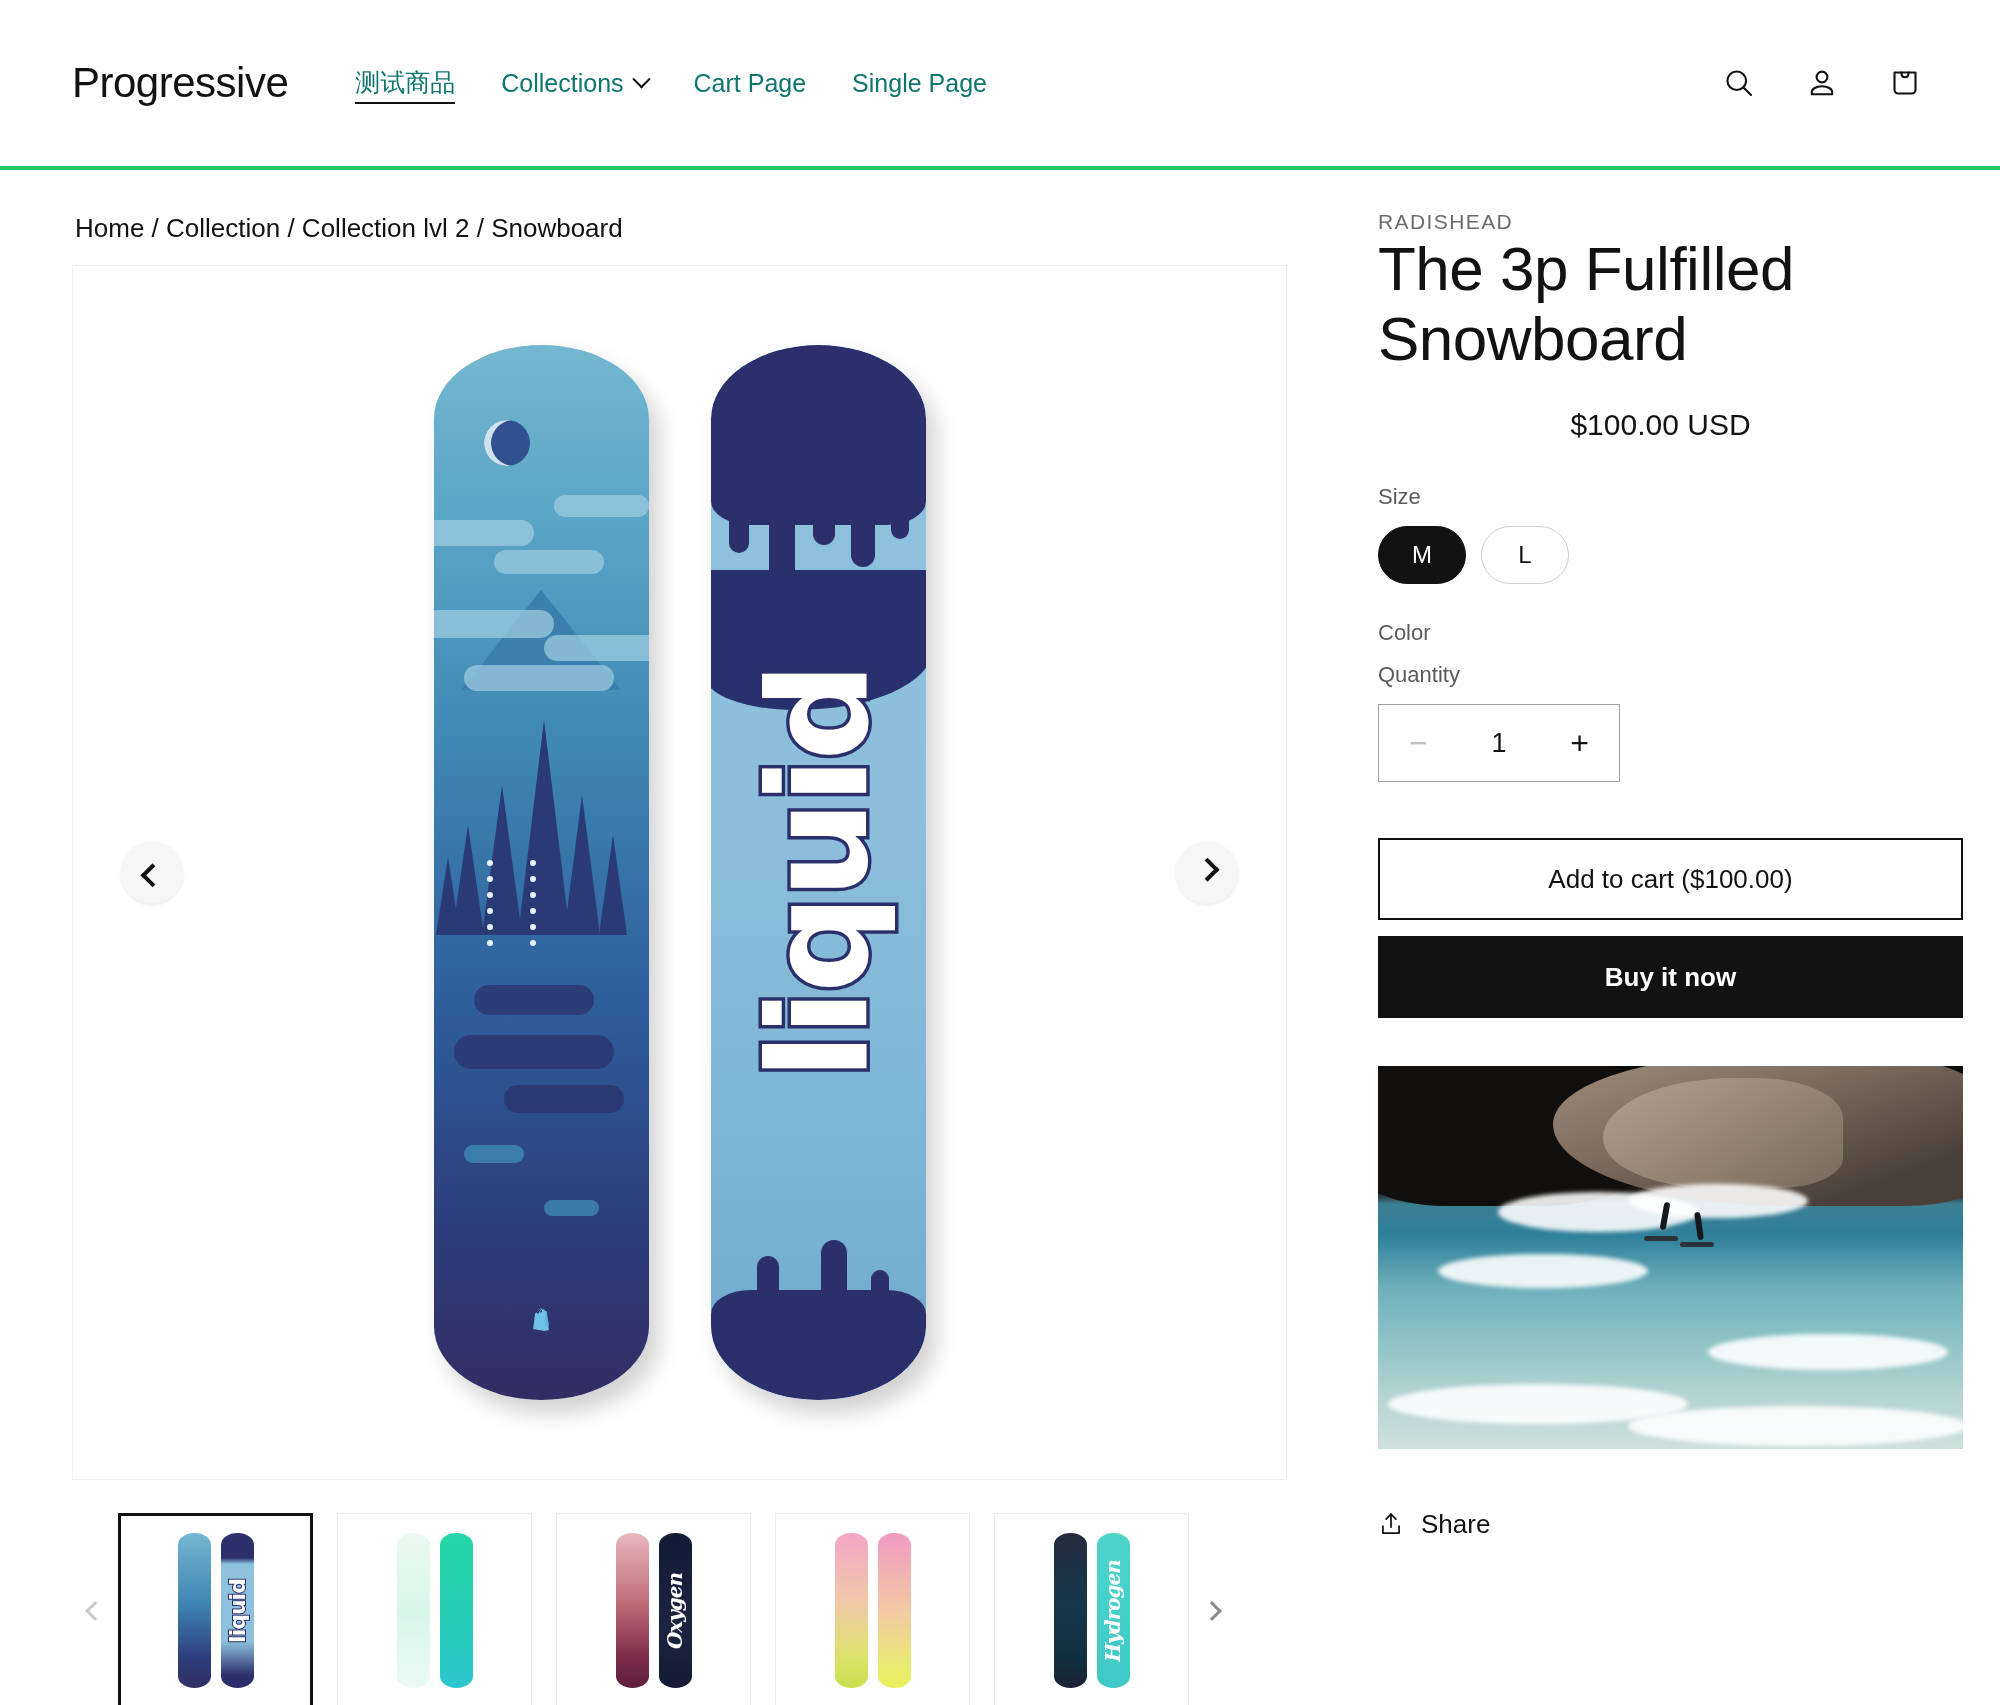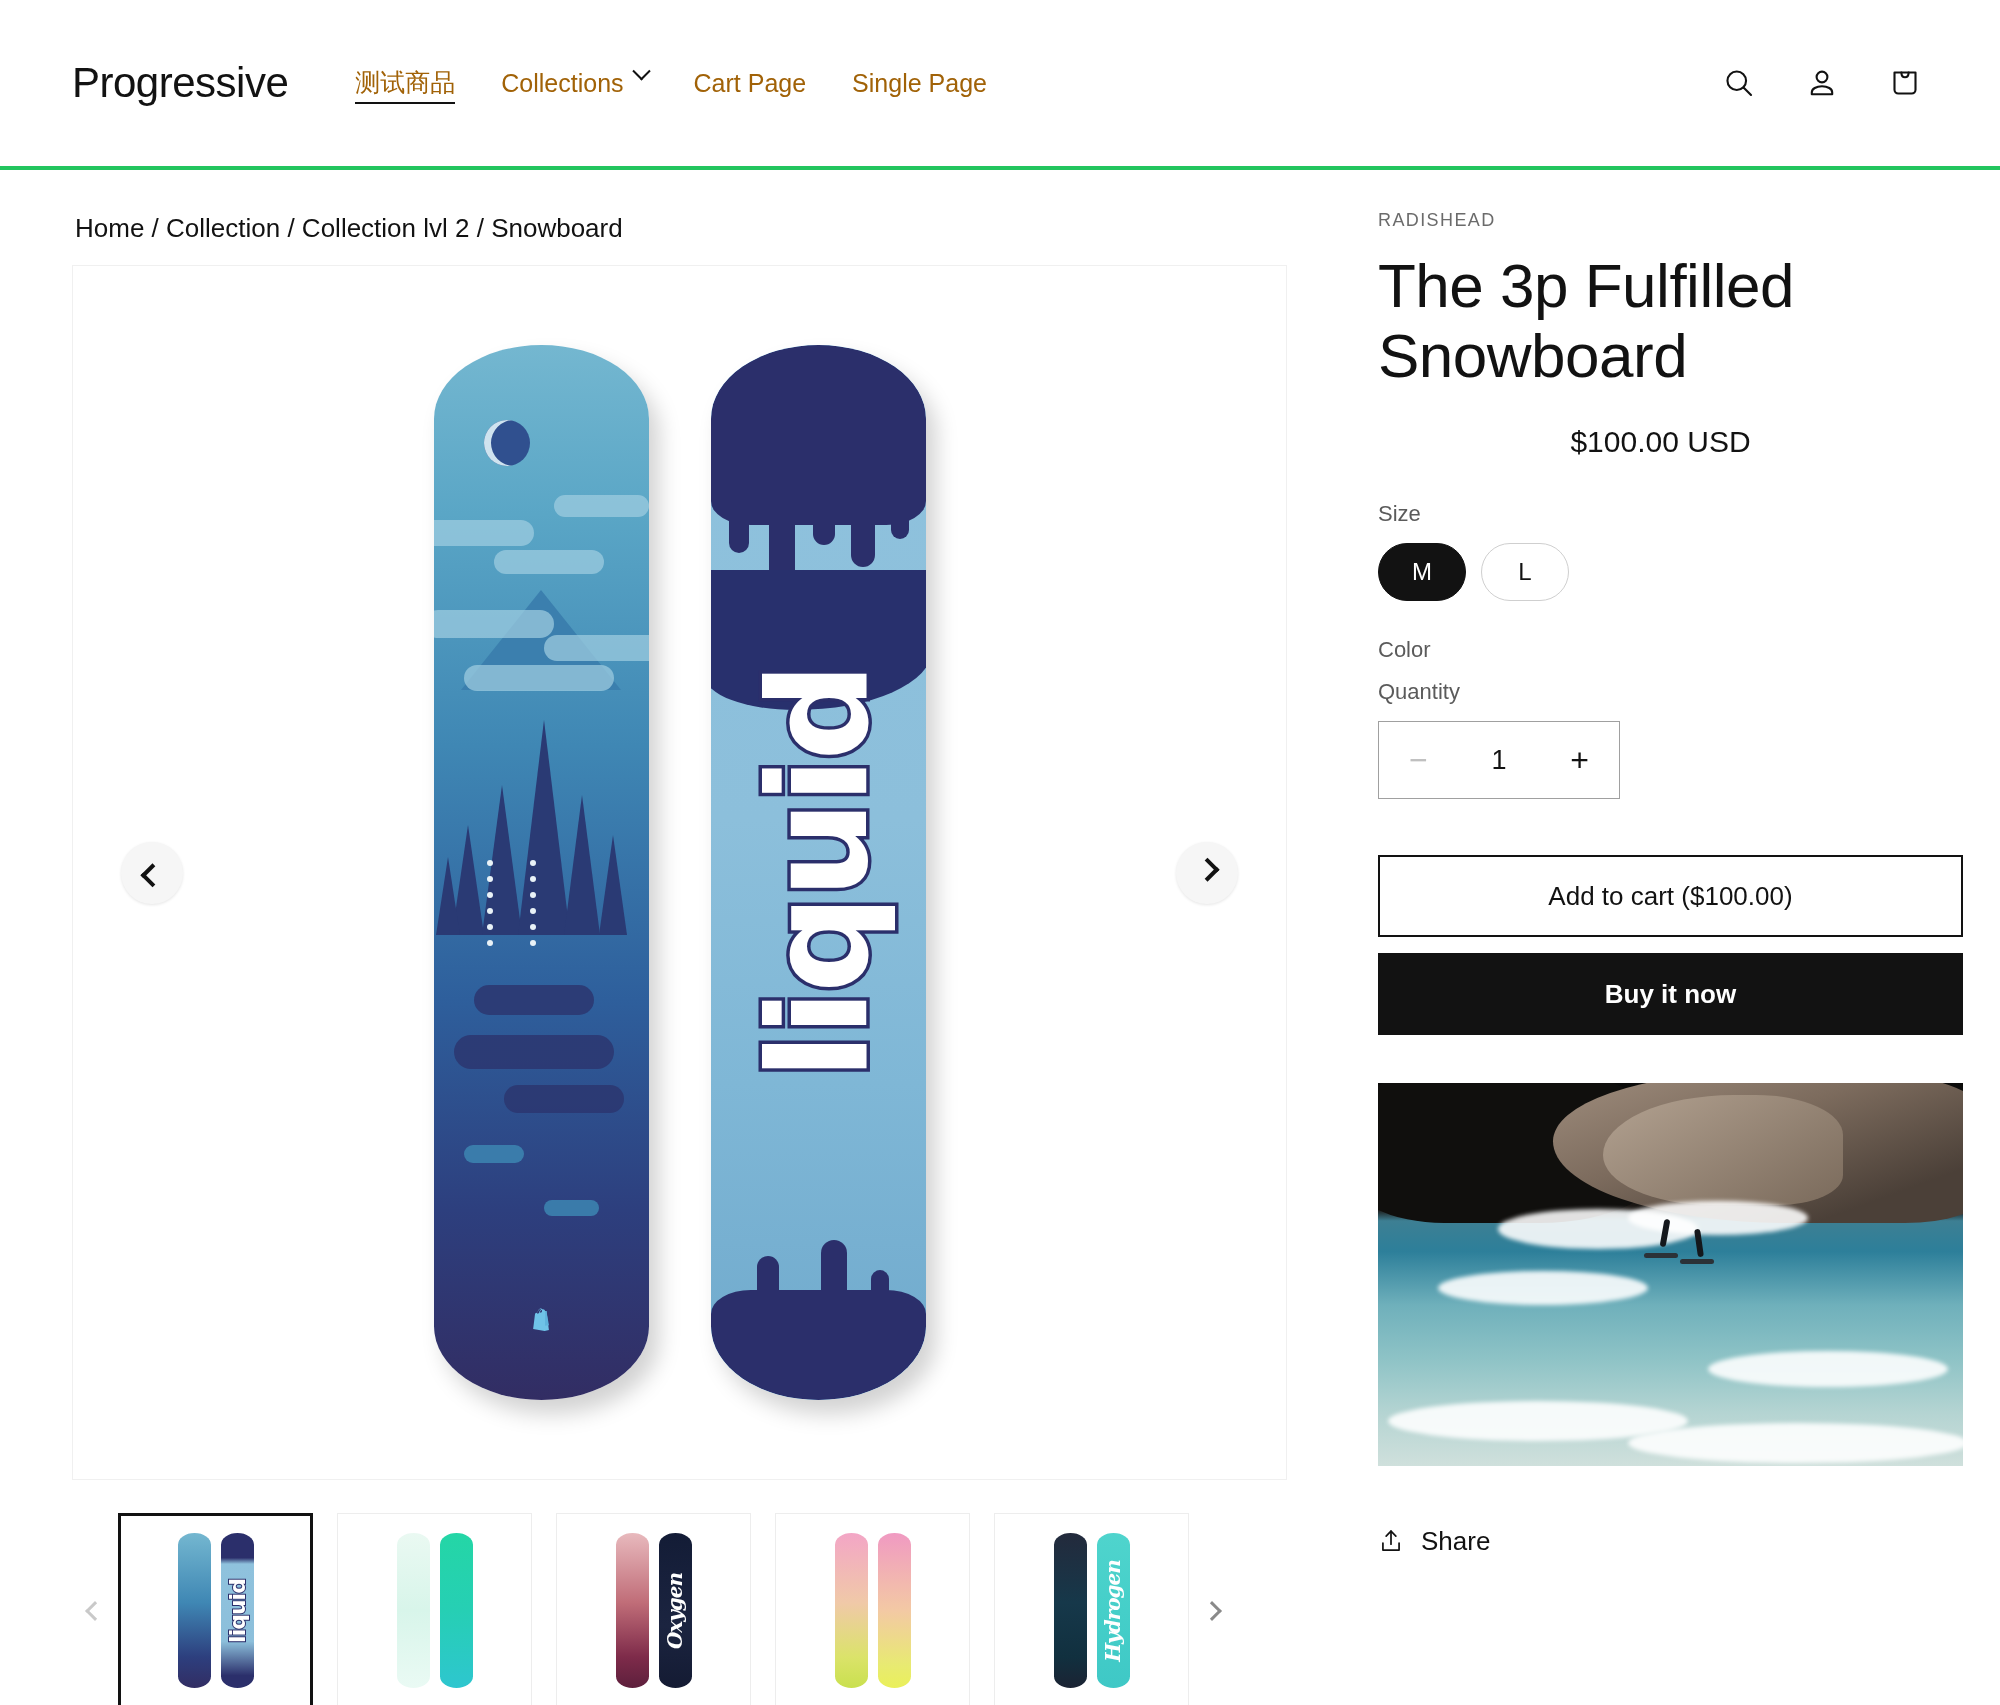--- a/index.html
+++ b/index.html
@@ -28,23 +28,24 @@
     white-space: nowrap;
   }
   .nav {
     display: flex;
     align-items: center;
     gap: 46px;
     margin-left: 67px;
   }
   .nav-item {
     font-size: 25px;
-    color: #a16207;
+    color: #0f766e;
     white-space: nowrap;
     display: flex;
+    align-items: center;
     gap: 11px;
     padding: 4px 0;
   }
   .nav-item.active {
     border-bottom: 2px solid #121212;
     padding-bottom: 3px;
   }
   .chev-d {
     display: inline-block;
     width: 13px; height: 13px;
@@ -252,25 +253,24 @@
     transform: translate(-50%,-50%) rotate(-90deg);
     font-size: 22px; font-weight:700; color:#fff;
     font-family: "DejaVu Sans", sans-serif;
     white-space:nowrap; letter-spacing:-1px;
   }
   .tb-word.script { font-family:"DejaVu Serif", serif; font-style:italic; font-size:20px; }
   .tb-word.dark { color:#fff; -webkit-text-stroke: 2px #2b2f6b; paint-order: stroke fill;}
 
   
   .vendor {
-    font-size: 18px;
+    font-size: 21px;
     letter-spacing: 1.4px;
     color: #6b6b6b;
     text-transform: uppercase;
-    margin-bottom: 20px;
   }
   .product-title {
     font-size: 62px;
     line-height: 1.13;
     font-weight: 400;
     letter-spacing: -0.5px;
     color: #121212;
     margin-bottom: 34px;
   }
   .price {

